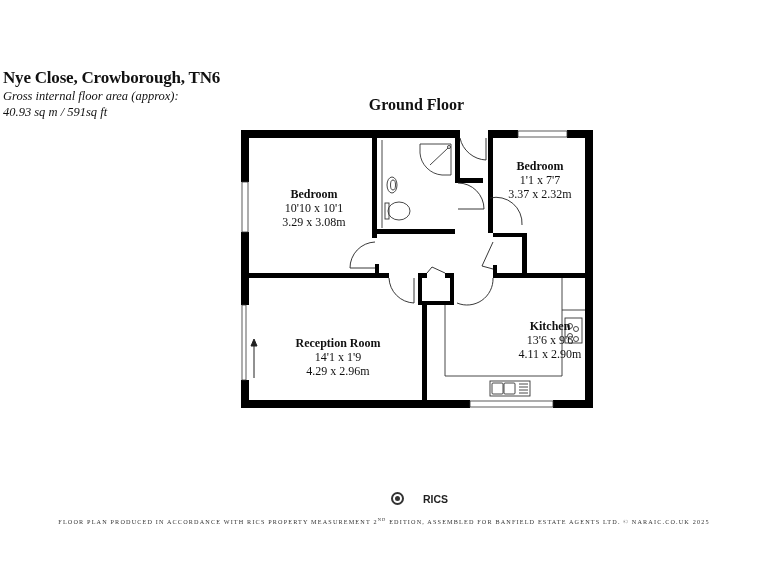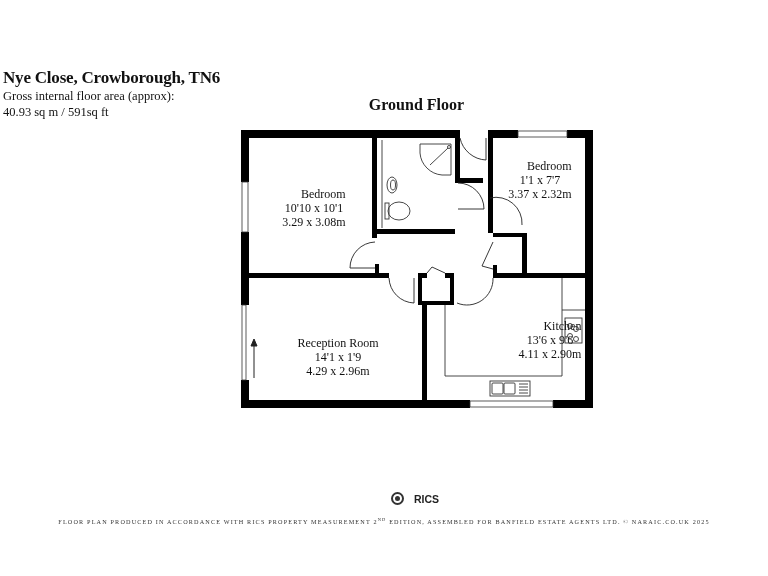--- a/index.html
+++ b/index.html
@@ -1,24 +1,24 @@
 <!DOCTYPE html>
 <html><head>
 <meta charset="utf-8">
 <style>
   html, body { margin:0; padding:0; background:#ffffff; }
   body { width:768px; height:576px; position:relative; overflow:hidden; font-family:"Liberation Serif", "DejaVu Serif", serif; color:#111; }
   .header { position:absolute; left:3px; top:44px;margin-top:24px; }
   .title { font-size:17px; font-weight:bold; line-height:20px; letter-spacing:-0.2px; }
-  .sub { font-size:12.5px; line-height:16px; }
+  .sub { font-size:12.5px; line-height:16px;font-style:italic; }
   .floor-title { position:absolute; left:0; width:833px; top:96px; text-align:center; font-size:16px; font-weight:bold; }
   svg.plan { position:absolute; left:0; top:0; }
   .room-label { position:absolute; text-align:center; font-size:12px; line-height:14px; white-space:nowrap; transform:translateX(-50%); }
-  .room-label .rn { font-weight:normal;text-align:right; }
-  .rics { position:absolute; left:391px; top:492px; display:flex; align-items:center; gap:10px; font-family:"Liberation Sans", sans-serif; font-weight:bold; font-size:10.5px; color:#222; }
+  .room-label .rn { font-weight:bold; }
+  .rics { position:absolute; left:391px; top:492px; display:flex; align-items:center; gap:19px; font-family:"Liberation Sans", sans-serif; font-weight:bold; font-size:10.5px; color:#222; }
   .rics-mark { width:13px; height:13px; border:2px solid #333; border-radius:50%; box-sizing:border-box; position:relative; }
   .rics-mark::after { content:""; position:absolute; left:2px; top:2px; width:5px; height:5px; background:#333; border-radius:50%; }
   .footer { position:absolute; left:0; width:768px; top:517px; text-align:center; font-size:6.2px; letter-spacing:1.15px; color:#333; white-space:nowrap; }
   .footer sup { font-size:4.5px; }
 </style>
 </head>
 <body>
 
 <div class="header">
   <div class="title">Nye Close, Crowborough, TN6</div>

